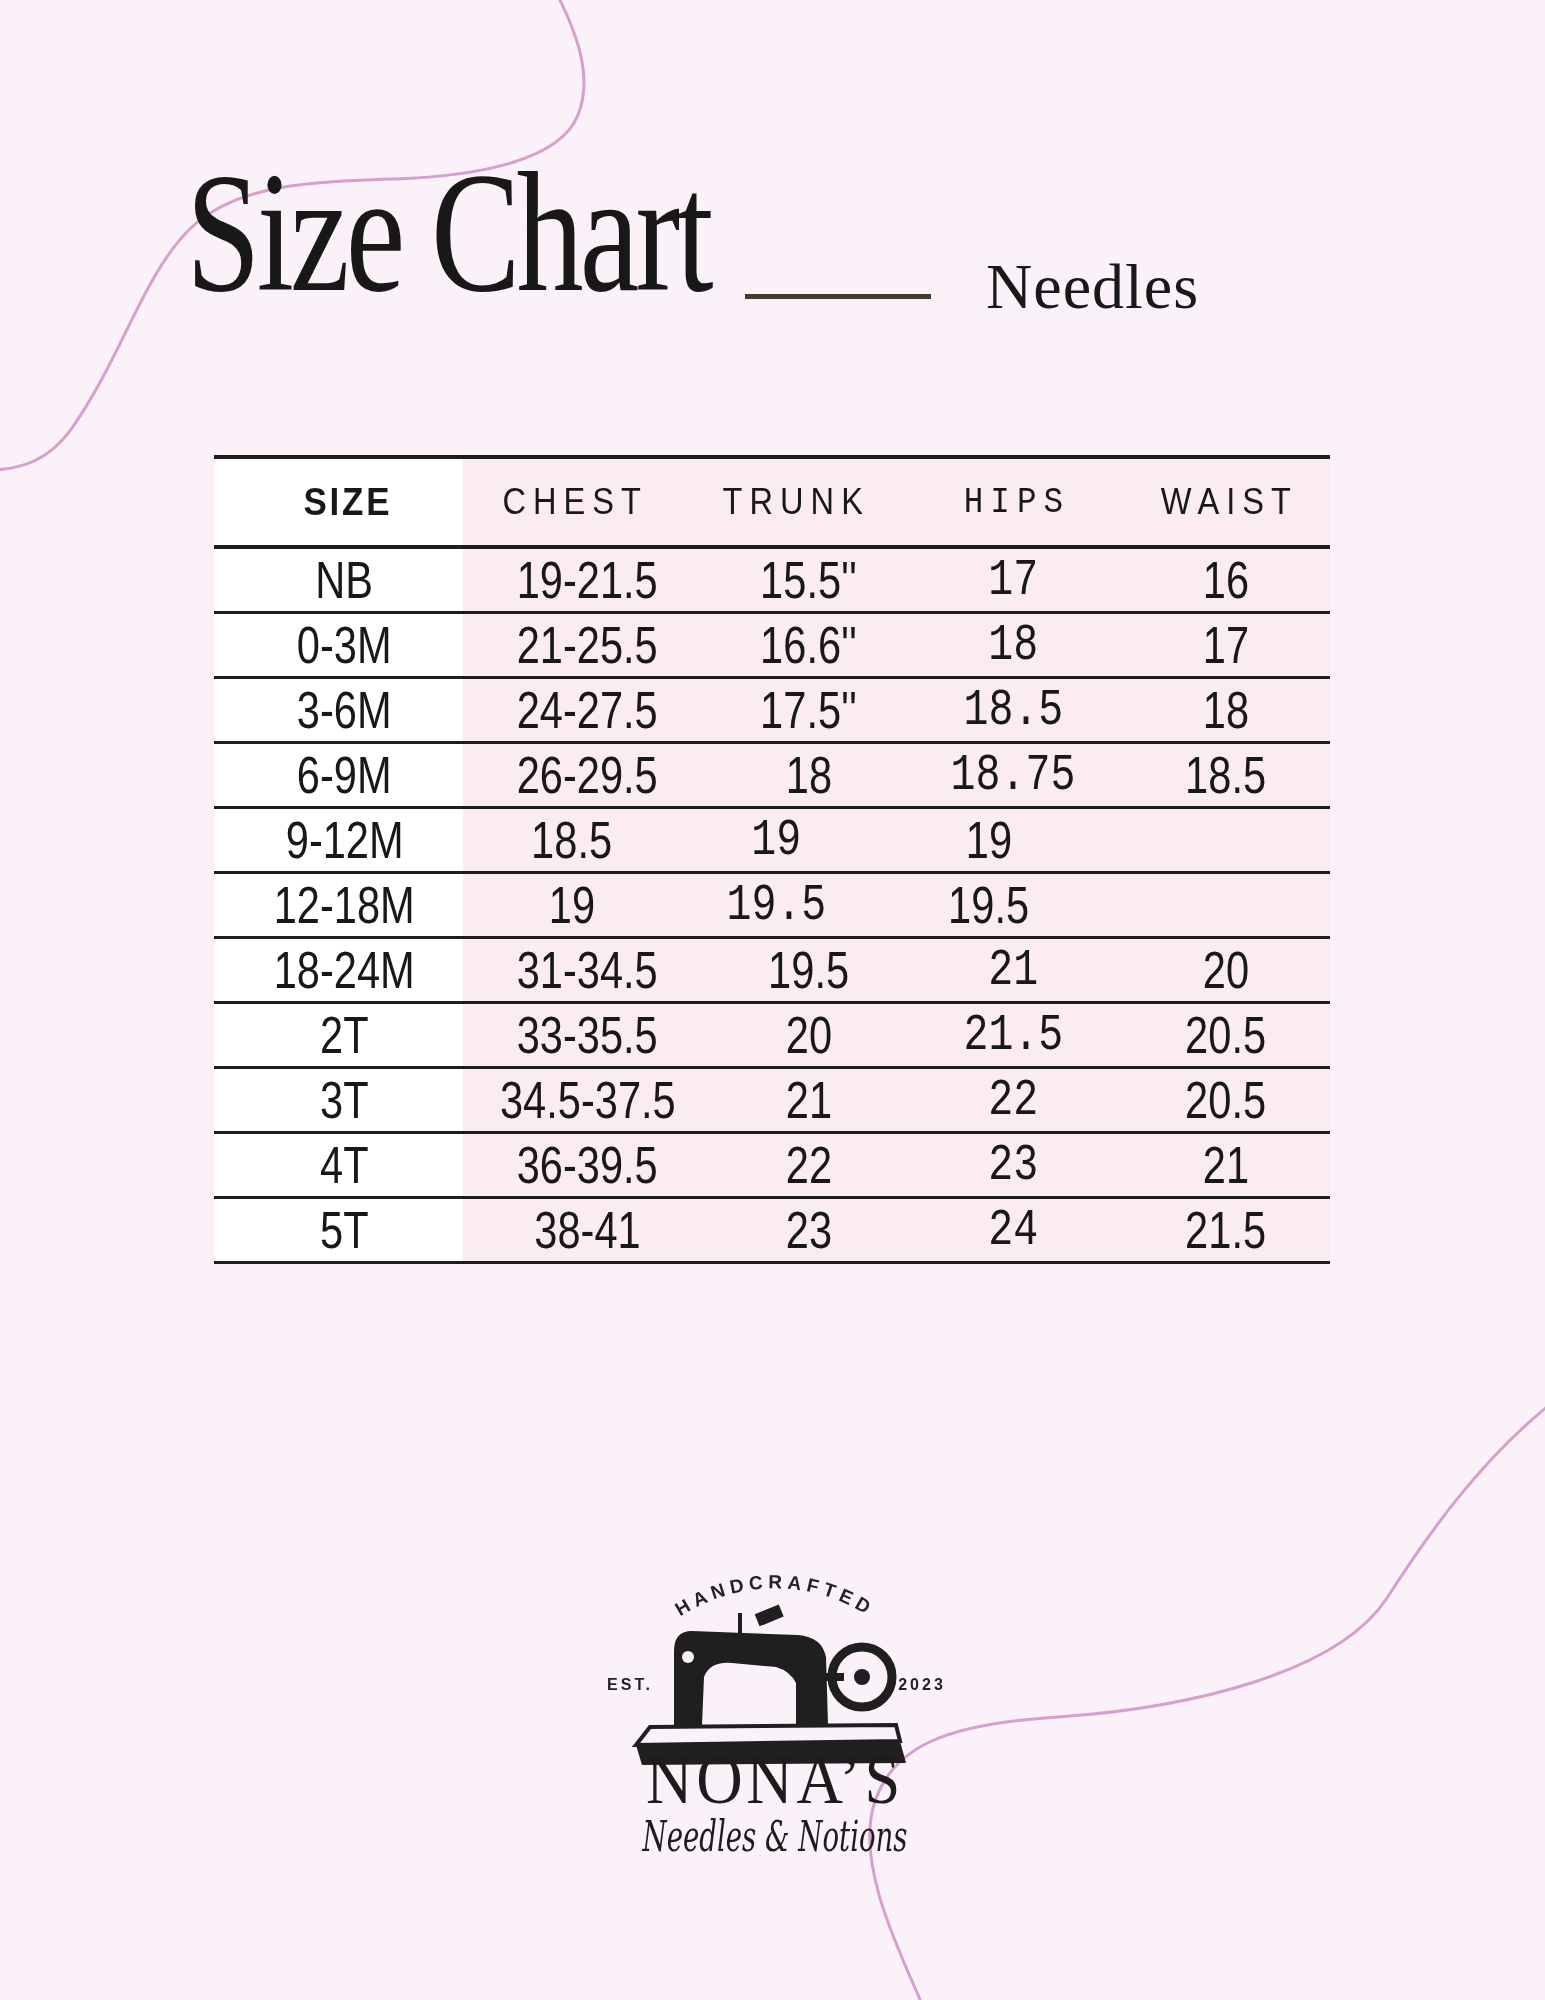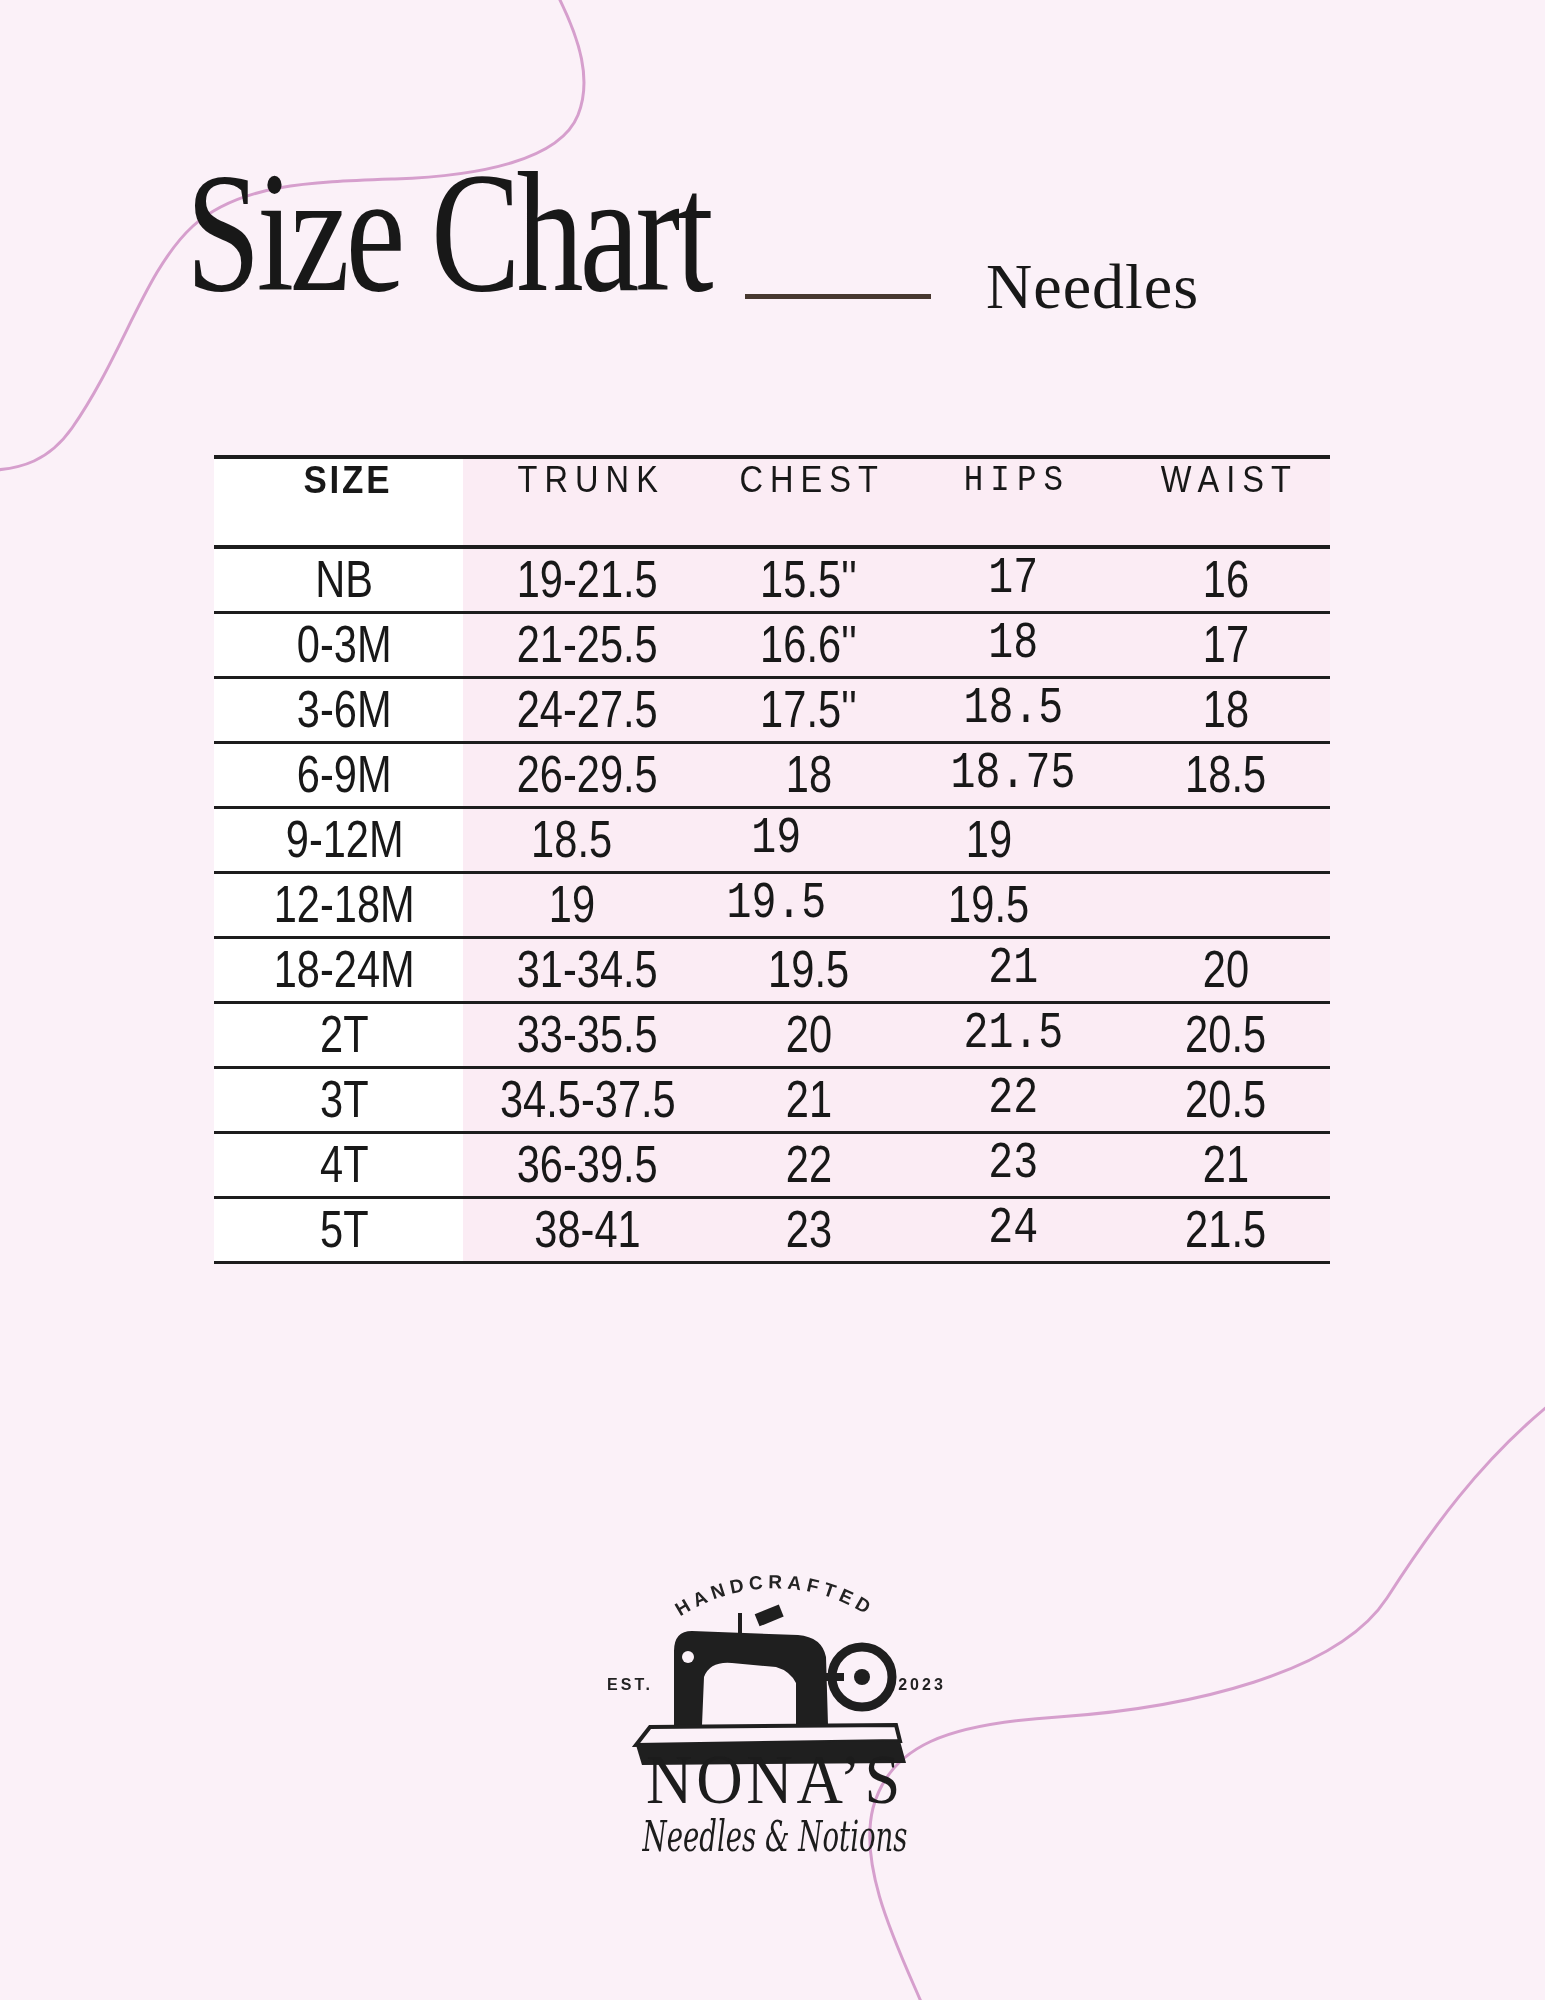--- a/index.html
+++ b/index.html
@@ -33,21 +33,21 @@
     position:absolute;left:214px;top:455px;width:1116px;
     border-top:4px solid var(--line,#1d1d1d);
   }
   .trow{
     display:flex;height:65px;box-sizing:border-box;
     border-bottom:3px solid var(--line,#1d1d1d);
     background:var(--table_bg,#fbecf4);
   }
   .trow.thead{height:90px;border-bottom-width:4px;}
   .cell{
-    display:flex;align-items:flex-start;justify-content:center;
+    display:flex;align-items:center;justify-content:center;
     height:100%;box-sizing:border-box;
     font-size:52px;color:var(--text,#181818);padding-left:12px;
   }
   .cell.c0{width:22.31%;background:var(--size_column_bg,#ffffff);}
   .cell.c1{width:21.24%;}
   .cell.c2{width:18.37%;}
   .cell.c3{width:18.37%;font-family:Liberation Mono, monospace;}
   .cell.c4{width:19.71%;}
   .squeeze{display:inline-block;transform:scaleX(0.8);white-space:nowrap;}
   .thead .cell{font-size:37px;letter-spacing:8px;}
@@ -76,25 +76,25 @@
 
   <h1 class="title">Size Chart</h1>
   <div class="divider"></div>
   <div class="product">Needles</div>
 
   <section class="table">
     <div class="trow thead">
       <div class="cell c0">
           <span class="squeeze">SIZE</span>
         </div>
+      <div class="cell c2">
+          <span class="squeeze">CHEST</span>
+        </div>
       <div class="cell c1">
           <span class="squeeze">TRUNK</span>
-        </div>
-      <div class="cell c2">
-          <span class="squeeze">CHEST</span>
         </div>
       <div class="cell c3">
           <span class="squeeze">HIPS</span>
         </div>
       <div class="cell c4">
           <span class="squeeze">WAIST</span>
         </div>
     </div>
     <div>
         <div class="trow">

